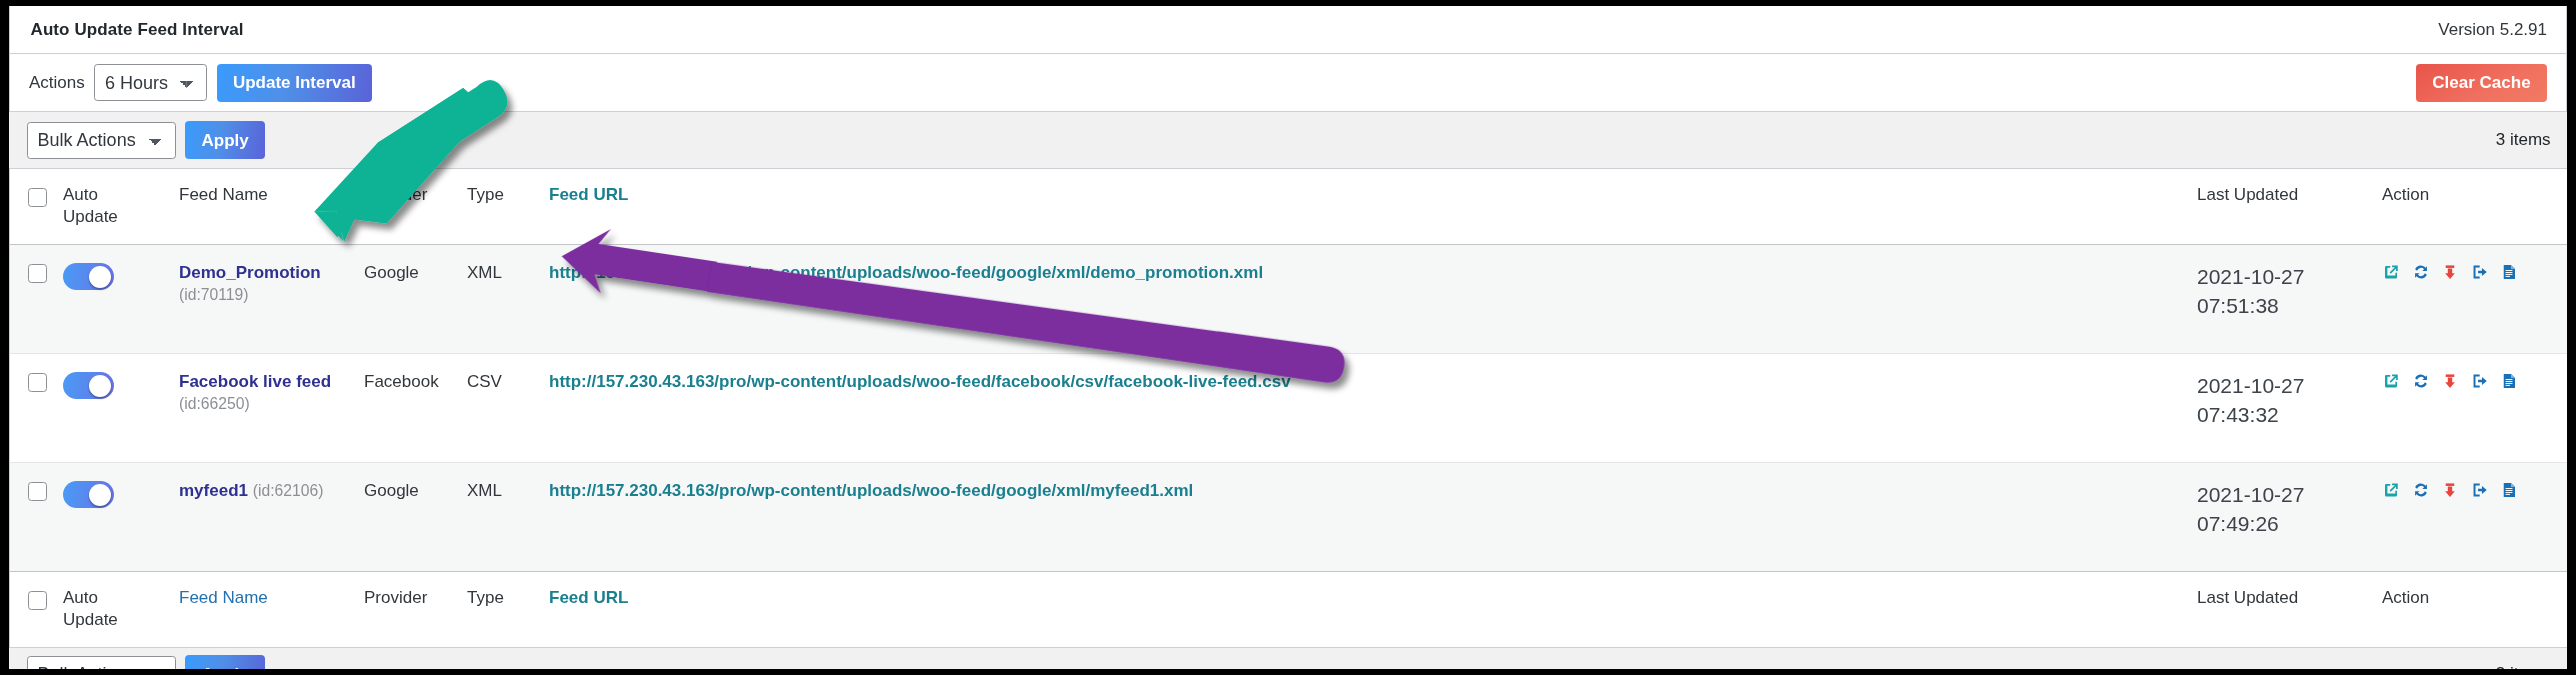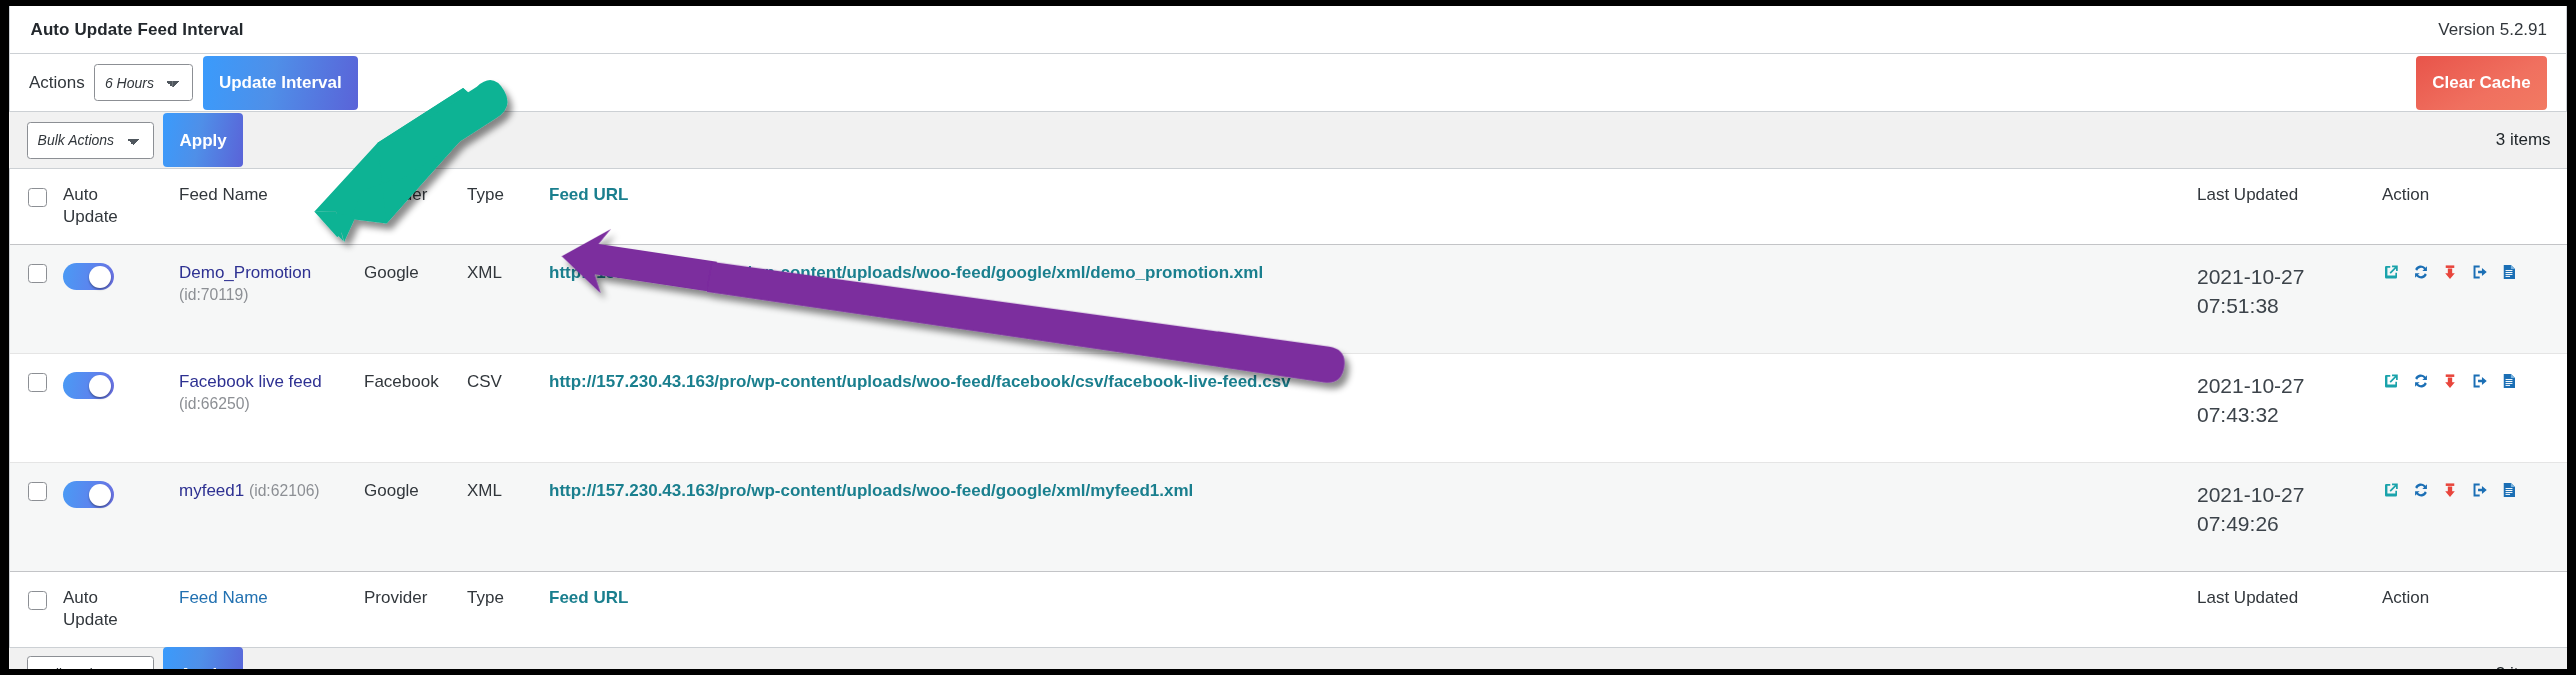--- a/index.html
+++ b/index.html
@@ -32,39 +32,38 @@
   .postbox-body {
     height: 57px; display:flex; align-items:center; justify-content:space-between;
     padding: 0 19px 0 19px; background:#fff;
   }
   .interval-group { display:flex; align-items:center; gap:9.6px; }
   .label-interval { font-size: 17px; color:#32373c; }
 
   select.wf-select {
     -webkit-appearance:none; appearance:none;
     font-family:"Liberation Sans", sans-serif;
-    font-size: 14px; color:#32373c;
+    font-size: 18px; color:#32373c;
     background:#fff;
     border:0.7px solid #8c8f94; border-radius:3.4px;
     height: 37px; padding: 0 37px 0 9.6px;
     line-height: 1;
     background-image:
       linear-gradient(45deg, transparent 50%, #50575e 50%),
       linear-gradient(135deg, #50575e 50%, transparent 50%);
     background-position: calc(100% - 19px) 16.4px, calc(100% - 12.3px) 16.4px;
     background-size: 6.8px 6.8px, 6.8px 6.8px;
     background-repeat: no-repeat;
-    font-style: italic;
   }
 
   .btn {
     font-family:"Liberation Sans", sans-serif;
     font-size: 17px; font-weight: bold; color:#fff;
     border:none; border-radius:4.1px; cursor:pointer;
-    height: 54px; padding: 0 16.4px; line-height:1;
+    height: 38px; padding: 0 16.4px; line-height:1;
     white-space: nowrap;
   }
   .btn-blue  { background: linear-gradient(100deg, #3a9bfc 0%, #4f8fe8 45%, #5a63d8 100%); }
   .btn-red   { background: linear-gradient(150deg, #e8544a 0%, #f0705f 60%, #f27a62 100%); margin-left: 11px; }
 
   
   .tablenav {
     height: 56px; display:flex; align-items:center; justify-content:space-between;
     padding: 0 16.4px 0 18px; background:#f1f1f1;
   }
@@ -94,21 +93,21 @@
   tfoot th { border-bottom: none; border-top: 0.7px solid #c3c4c7; }
   th.sorted-teal { color:#1a7f8e; font-weight:bold; }
   th.link-blue   { color:#2271b1; }
 
   tbody td { font-size: 17px; color:#32373c; padding-top: 18px; padding-bottom: 18px; }
   tbody tr.alt { background:#f6f7f7; }
   tbody tr { height: 109px; }
   tbody tr td { border-bottom: 0.7px solid #e5e5e5; }
   tbody tr:last-child td { border-bottom: none; }
 
-  .feed-name { font-weight: normal; color:#2e3192; font-size:17px; display:inline; }
+  .feed-name { font-weight: bold; color:#2e3192; font-size:17px; display:inline; }
   .feed-id   { color:#8c8f94; font-size: 15.7px; }
   .feed-id.block { display:block; margin-top: 2.7px; }
   .feed-url  { color:#1a7f8e; font-weight:bold; font-size:17px; text-decoration:none; word-break:break-all; }
   .updated   { color:#3c434a; font-size:21px; line-height:1.38; }
 
   
   .cb {
     display:inline-block; width:19px; height:19px;
     border:0.7px solid #8c8f94; border-radius:3.4px; background:#fff;
     vertical-align: middle;

